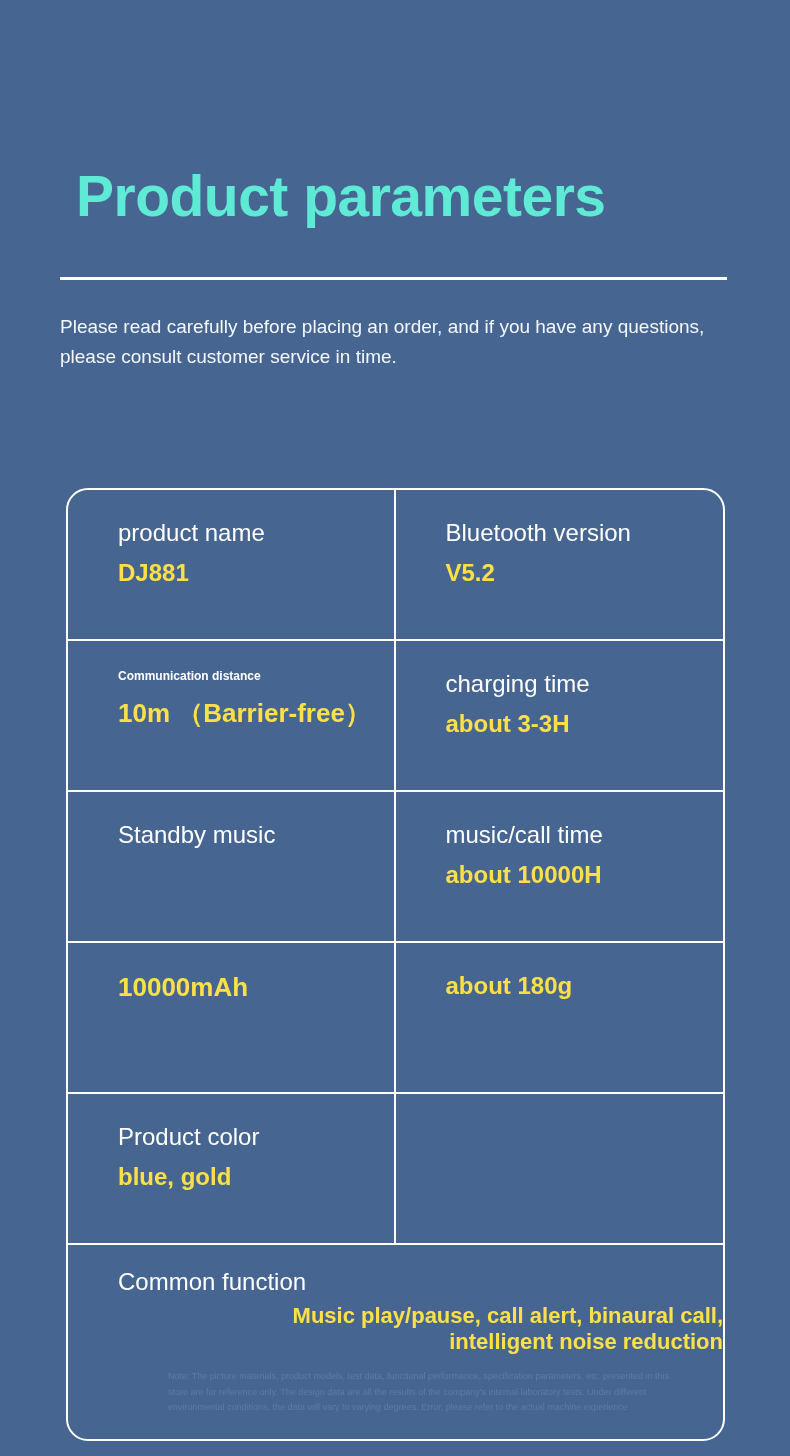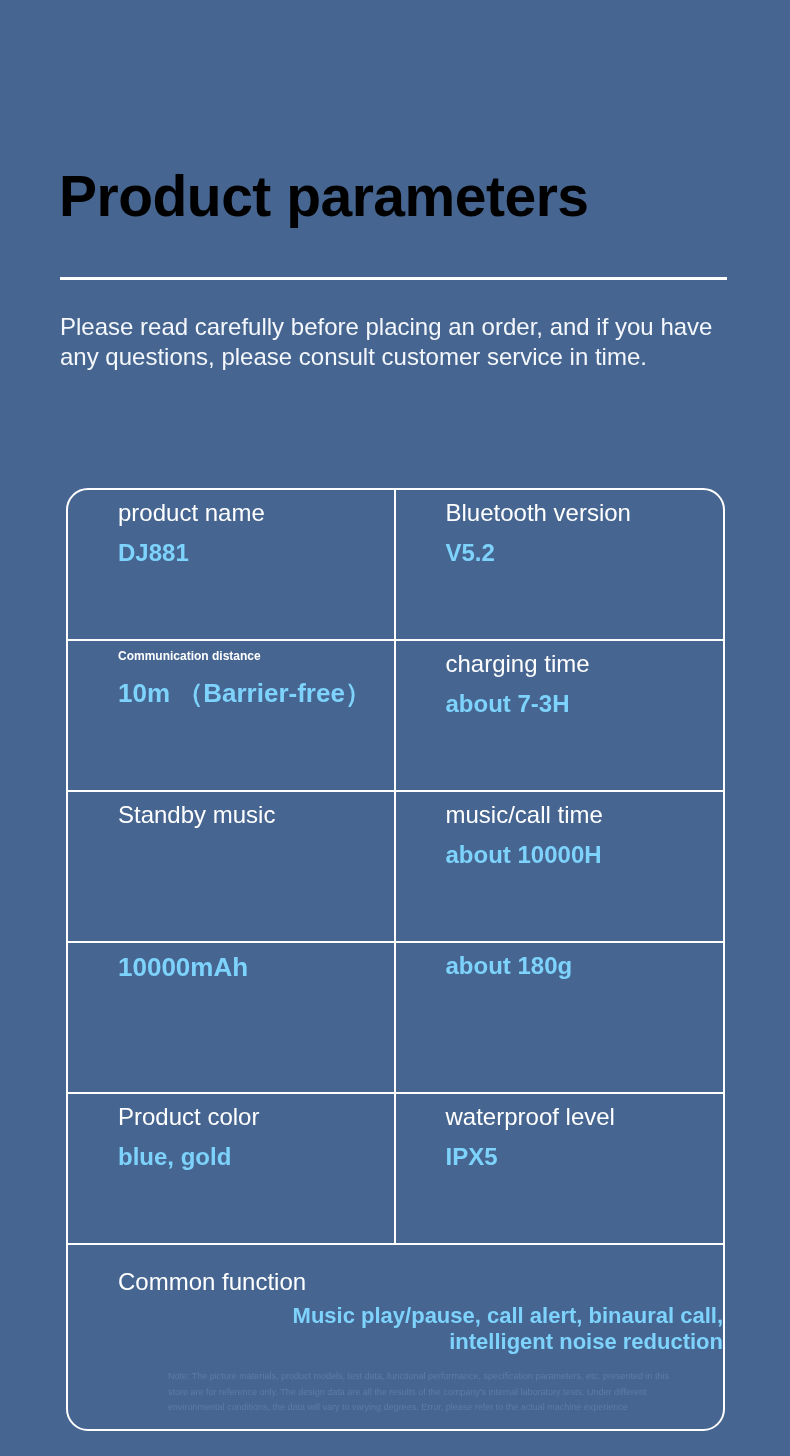--- a/index.html
+++ b/index.html
@@ -16,43 +16,43 @@
     overflow: hidden;
     position: relative;
   }
 
   
   .header {
     padding: 0;
   }
   .page-title {
     position: absolute;
-    left: 59px;
+    left: 76px;
     top: 168px;
     font-size: 57px;
     font-weight: 700;
     letter-spacing: -0.5px;
     line-height: 1.0;
-    color: #000000;
+    color: #5eead4;
     white-space: nowrap;
   }
   .title-rule {
     position: absolute;
     left: 60px;
     top: 277px;
     width: 667px;
     height: 3px;
     background: #ffffff;
   }
   .subtitle {
     position: absolute;
     left: 60px;
     top: 312px;
     width: 676px;
-    font-size: 24px;
+    font-size: 19px;
     font-weight: 400;
     line-height: 30px;
     color: #f4f7fb;
   }
 
   
   .spec-table {
     position: absolute;
     left: 66px;
     top: 488px;
@@ -65,21 +65,21 @@
   .spec-row {
     display: flex;
     border-bottom: 2px solid #ffffff;
   }
   .spec-row:last-child {
     border-bottom: none;
   }
   .spec-cell {
     box-sizing: border-box;
     width: 50%;
-    padding: 8px 0 24px 50px;
+    padding: 28px 0 24px 50px;
     min-height: 149px;
   }
   .spec-cell.left {
     border-right: 2px solid #ffffff;
   }
   .spec-cell .cell-label {
     font-size: 24px;
     font-weight: 300;
     line-height: 1.25;
     color: #ffffff;
@@ -87,32 +87,32 @@
   }
   .spec-cell .cell-label.small {
     font-size: 12px;
     font-weight: 700;
     margin-bottom: 13px;
   }
   .spec-cell .cell-value {
     font-size: 24px;
     font-weight: 700;
     line-height: 1.25;
-    color: #7dd3fc;
+    color: #fde047;
   }
   .spec-cell .cell-value.large {
     font-size: 26px;
   }
 
   
   .spec-row.full .spec-cell {
     width: 100%;
     border-right: none;
     min-height: 0;
-    padding: 22px 0 13px 50px;
+    padding: 22px 0 23px 50px;
   }
   .spec-row.full .cell-label {
     margin-bottom: 6px;
   }
   .spec-row.full .cell-value {
     font-size: 22px;
     line-height: 26px;
     white-space: pre-line;
     text-align: right;
   }
@@ -150,21 +150,21 @@
     </div>
   </div>
 
   <div class="spec-row">
     <div class="spec-cell left">
       <div class="cell-label small">Communication distance</div>
       <div class="cell-value large">10m （Barrier-free）</div>
     </div>
     <div class="spec-cell right">
       <div class="cell-label">charging time</div>
-      <div class="cell-value">about 7-3H</div>
+      <div class="cell-value">about 3-3H</div>
     </div>
   </div>
 
   <div class="spec-row">
     <div class="spec-cell left">
       <div class="cell-label">Standby music</div>
     </div>
     <div class="spec-cell right">
       <div class="cell-label">music/call time</div>
       <div class="cell-value">about 10000H</div>
@@ -177,24 +177,20 @@
     </div>
     <div class="spec-cell right">
       <div class="cell-value">about 180g</div>
     </div>
   </div>
 
   <div class="spec-row">
     <div class="spec-cell left">
       <div class="cell-label">Product color</div>
       <div class="cell-value">blue, gold</div>
-    </div>
-    <div class="spec-cell right">
-      <div class="cell-label">waterproof level</div>
-      <div class="cell-value">IPX5</div>
     </div>
   </div>
 
   <div class="spec-row full">
     <div class="spec-cell">
       <div class="cell-label">Common function</div>
       <div class="cell-value">Music play/pause, call alert, binaural call,
 intelligent noise reduction</div>
       <div class="disclaimer">Note: The picture materials, product models, test data, functional performance, specification parameters, etc. presented in this
 store are for reference only. The design data are all the results of the company's internal laboratory tests. Under different

